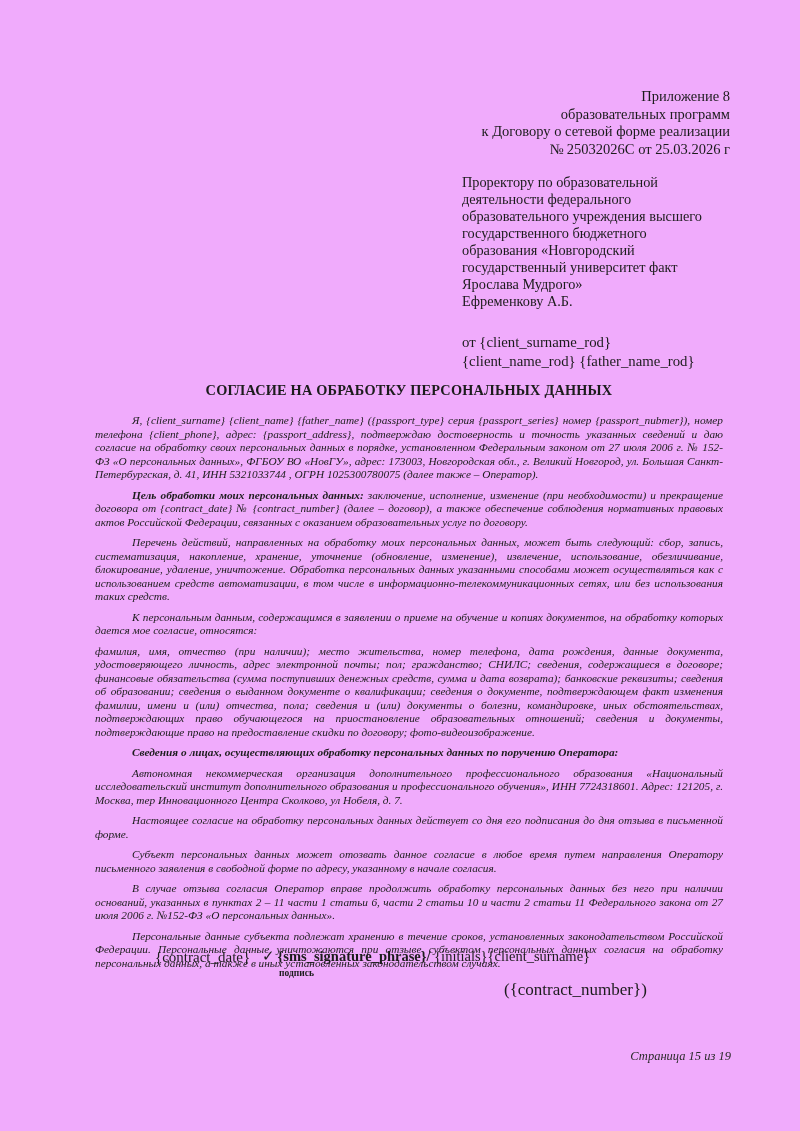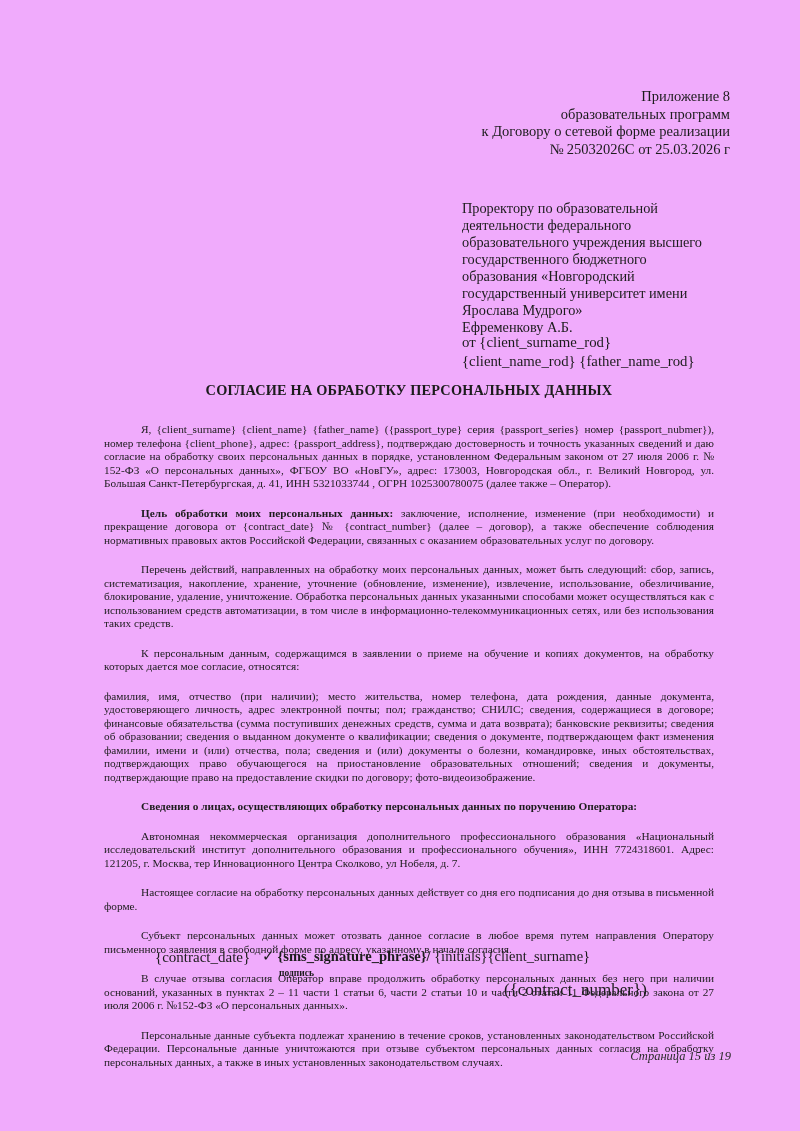--- a/index.html
+++ b/index.html
@@ -14,41 +14,41 @@
     width: 800px; height: 1131px;
     background: #f0abfc;
     overflow: hidden;
   }
   .appendix {
     position: absolute; top: 88px; right: 70px;
     text-align: right;
     font-size: 14.5px; line-height: 17.5px;
   }
   .addressee {
-    position: absolute; top: 200px; left: 462px; width: 290px;
+    position: absolute; top: 174px; left: 462px; width: 290px;
     font-size: 14.3px; line-height: 17px;
   }
   .from-block {
     position: absolute; top: 333px; left: 462px; width: 310px;
     font-size: 14.8px; line-height: 19px;
     font-weight: normal;
   }
   .doc-title {
     position: absolute; top: 382px; left: 88px; width: 642px;
     text-align: center;
     font-weight: bold;
     font-size: 14.3px;
     letter-spacing: 0.2px;
   }
   .body-text {
     position: absolute; top: 407px; left: 88px; width: 642px;
     font-size: 11.3px; line-height: 13.5px;
     text-align: justify;
   }
-  .body-text p { margin: 16px; text-indent: 37px; }
+  .body-text p { margin: 7px; text-indent: 37px; font-style: italic; }
   .body-text p.no-indent { text-indent: 0; }
   .lead { font-weight: bold; }
   .sig-date {
     position: absolute; top: 949px; left: 155px;
     font-size: 15px;
   }
   .sig-line {
     position: absolute; top: 947px; left: 262px;
     font-size: 14.5px;
   }
@@ -81,21 +81,21 @@
     <div>к Договору о сетевой форме реализации</div>
     <div>№ 25032026С  от 25.03.2026 г</div>
   </div>
 
   <div class="addressee">
     <div>Проректору по образовательной</div>
     <div>деятельности федерального</div>
     <div>образовательного учреждения высшего</div>
     <div>государственного бюджетного</div>
     <div>образования «Новгородский</div>
-    <div>государственный университет имени</div>
+    <div>государственный университет факт</div>
     <div>Ярослава Мудрого»</div>
     <div>Ефременкову А.Б.</div>
   </div>
 
   <div class="from-block">
     <div>от {client_surname_rod}</div>
     <div>{client_name_rod} {father_name_rod}</div>
   </div>
 
   <div class="doc-title">СОГЛАСИЕ НА ОБРАБОТКУ ПЕРСОНАЛЬНЫХ ДАННЫХ</div>

